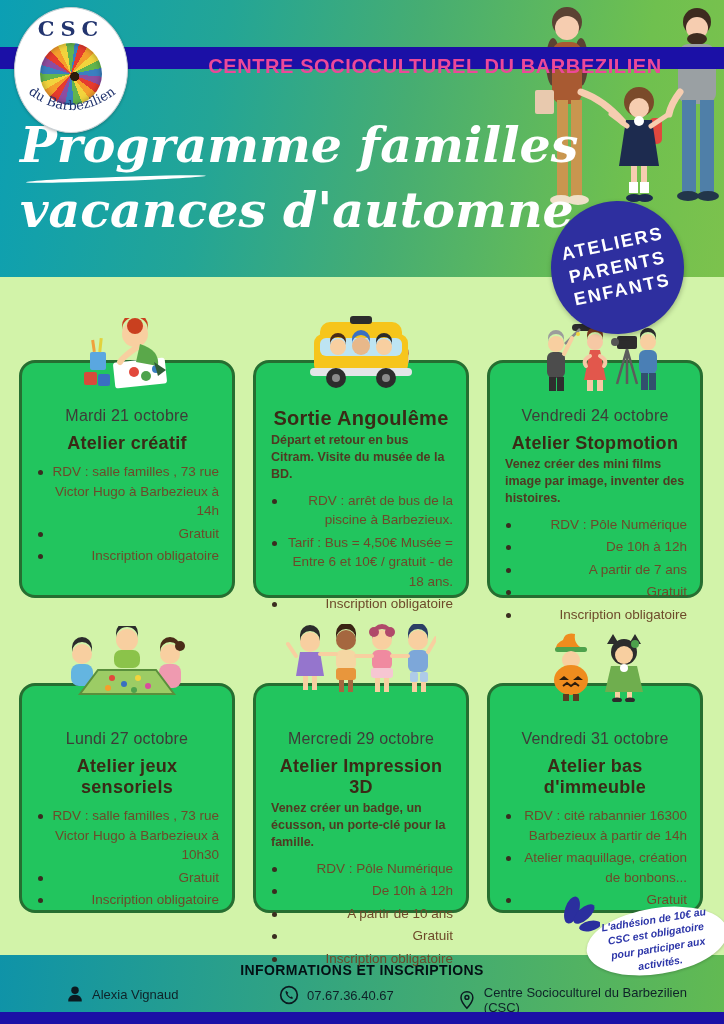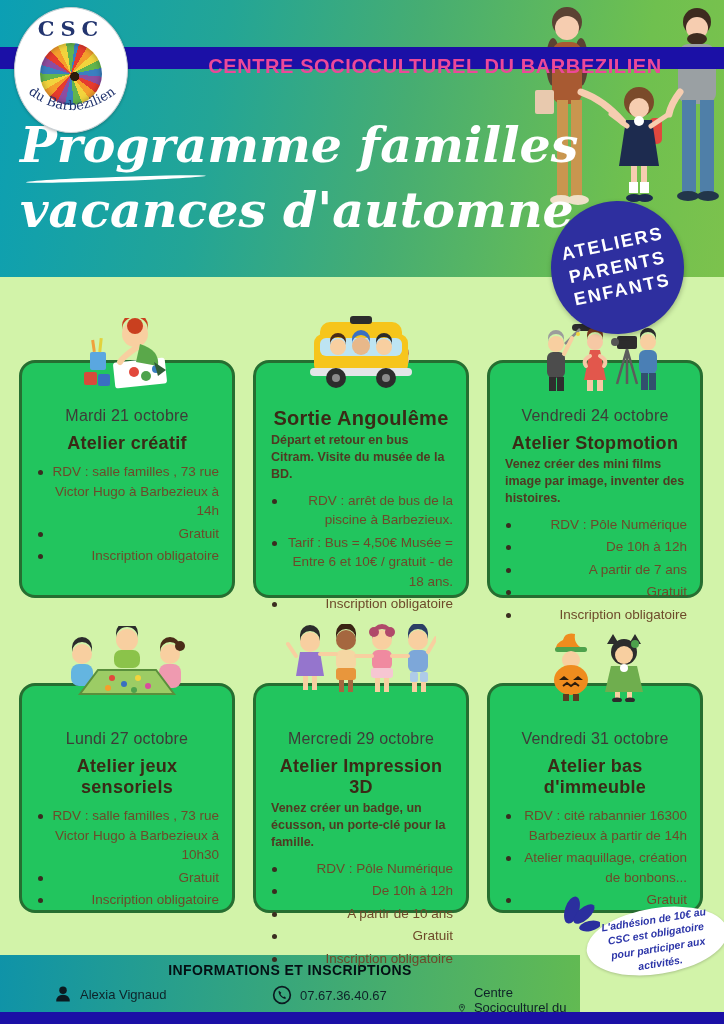--- a/index.html
+++ b/index.html
@@ -61,27 +61,27 @@
   
   .note-wrap { position:absolute; left:556px; top:896px; z-index:6; }
   .note-bubble { position:absolute; left:30px; top:12px; width:142px; height:66px; background:#fff;
         border-radius:50%; transform:rotate(-9deg); display:flex; align-items:center; justify-content:center;
         padding:6px 12px; box-shadow:0 1px 3px rgba(0,0,0,.2); }
   .note-bubble span { color:#2c35a8; font-size:10.5px; font-weight:700; font-style:italic;
         line-height:1.4; text-align:center; }
   .note-petals { position:absolute; left:0; top:0; }
 
   
-  .footer { position:absolute; left:0; top:955px; width:580px; height:57px;
+  .footer { position:absolute; left:0; top:955px; width:724px; height:57px;
             background:linear-gradient(95deg,#0f93a8 0%,#35a57e 45%,#62ba52 100%); }
   .footer-heading { text-align:center; color:#041014; font-weight:800; font-size:14px;
                     letter-spacing:.4px; padding-top:7px; }
   .contact { position:absolute; top:30px; display:flex; align-items:center; gap:8px;
              color:#0e2228; font-size:13px; font-weight:500; }
-  .ct0 { left:54px; } .ct1 { left:272px; } .ct2 { left:458px; }
+  .ct0 { left:66px; } .ct1 { left:279px; } .ct2 { left:458px; }
   .bottom-strip { position:absolute; left:0; top:1012px; width:724px; height:12px; background:#1b10a6; }
 </style>
 </head>
 <body>
 
 <div class="poster">
 
   <div class="header">
     <svg class="family-illo" width="205" height="215" viewBox="0 0 205 215">
 

